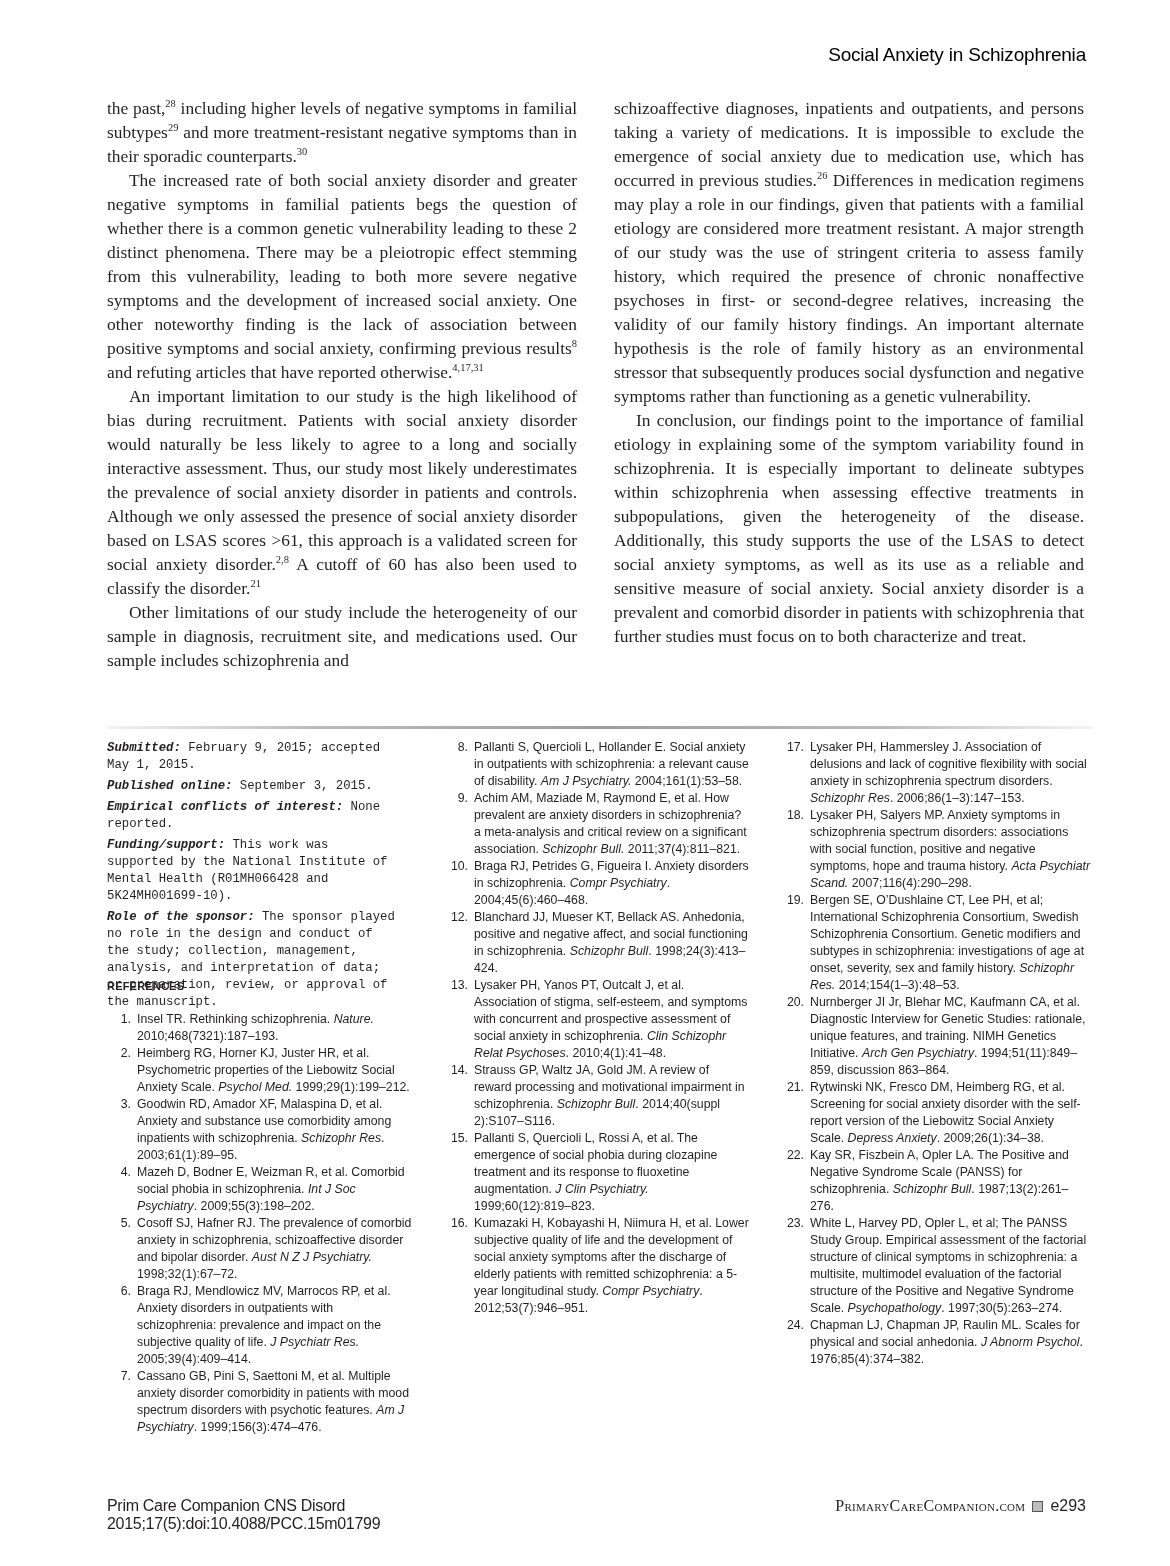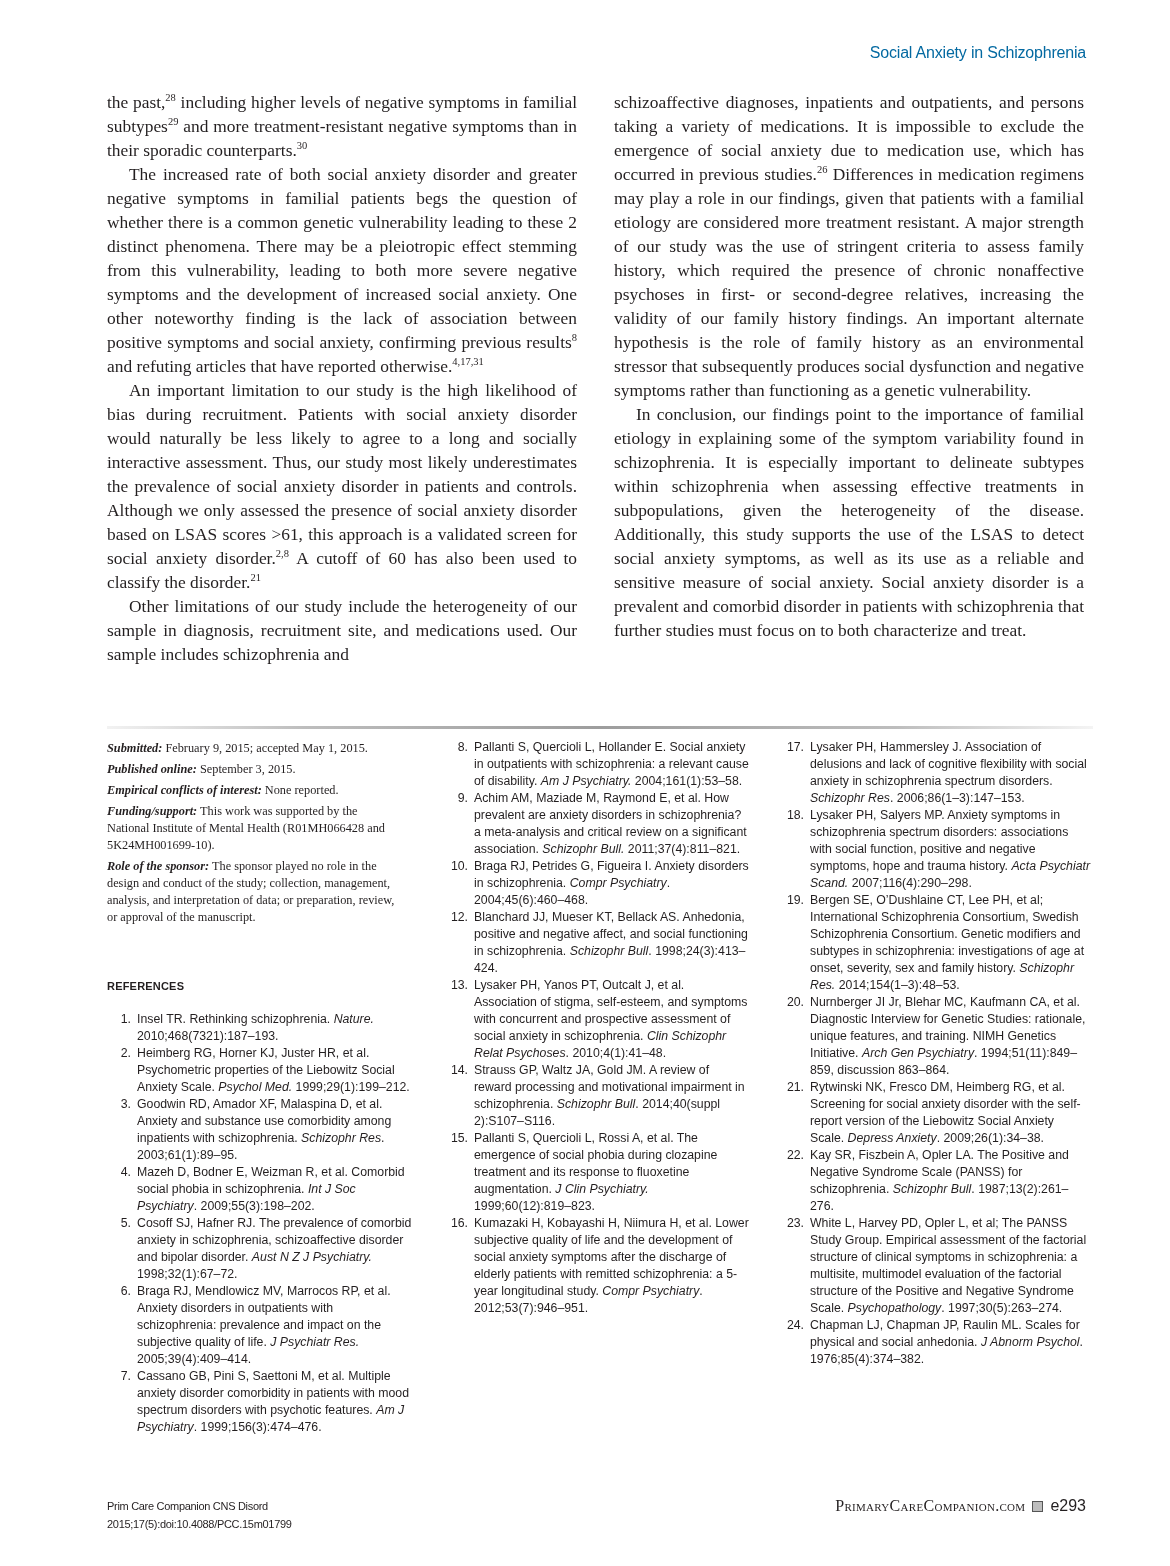--- a/index.html
+++ b/index.html
@@ -2,42 +2,42 @@
 <html><head>
 <meta charset="utf-8">
 <style>
   * { box-sizing: border-box; margin: 0; padding: 0; }
   html, body { width: 1170px; height: 1566px; background: #ffffff; }
   body { position: relative; color: #231f20; font-family: "Liberation Serif", "DejaVu Serif", serif; }
 
   .running-head {
     position: absolute; top: 44px; right: 84px;
     font-family: "Liberation Sans", "DejaVu Sans", sans-serif;
-    font-size: 16px; color: #0369a1; letter-spacing: -0.2px;
+    font-size: 19px; color: #000000; letter-spacing: -0.2px;
   }
 
   .body-col {
-    position: absolute; top: 90px; width: 470px;
+    position: absolute; top: 96px; width: 470px;
     font-size: 17.4px; line-height: 24px; text-align: justify;
     hyphens: none;
   }
   .body-col.left { left: 107px; }
   .body-col.right { left: 614px; }
   .body-col p { text-indent: 0; }
   .body-col p.indent { text-indent: 22px; }
   .body-col sup { font-size: 10.5px; line-height: 0; vertical-align: 7px; }
 
   .divider {
     position: absolute; top: 726px; left: 107px; width: 986px; height: 3px;
     background: linear-gradient(to right, #f2f2f2 0%, #bdbdbd 20%, #9d9d9d 50%, #bdbdbd 80%, #f4f4f4 100%);
   }
 
   .notes {
     position: absolute; top: 740px; left: 107px; width: 290px;
-    font-family: Liberation Serif, serif;
+    font-family: Liberation Mono, monospace;
     font-size: 12.3px; line-height: 17px; color: #231f20;
   }
   .notes .note { margin-bottom: 4px; }
   .notes .lbl { font-weight: bold; font-style: italic; }
 
   .ref-heading {
     position: absolute; top: 980px; left: 107px;
     font-family: "Liberation Sans", "DejaVu Sans", sans-serif;
     font-weight: bold; font-size: 11px; letter-spacing: 0.2px;
   }
@@ -51,21 +51,21 @@
   .refs.c1 { top: 1011px; left: 107px; width: 305px; }
   .refs.c2 { top: 739px; left: 444px; width: 305px; }
   .refs.c3 { top: 739px; left: 780px; width: 310px; }
   .refs li { position: relative; padding-left: 30px; }
   .refs li .num { position: absolute; left: 0; width: 24px; text-align: right; }
   .refs li i { font-style: italic; }
 
   .footer-left {
     position: absolute; top: 1497px; left: 107px;
     font-family: "Liberation Sans", "DejaVu Sans", sans-serif;
-    font-size: 11px; line-height: 18px; letter-spacing: -0.3px;
+    font-size: 16px; line-height: 18px; letter-spacing: -0.3px;
   }
   .footer-right {
     position: absolute; top: 1497px; right: 84px;
     font-family: "Liberation Sans", "DejaVu Sans", sans-serif;
     font-size: 16px; line-height: 18px; display: flex; align-items: center; gap: 7px;
   }
   .footer-right .site {
     font-family: "Liberation Serif", "DejaVu Serif", serif;
     font-variant: small-caps; font-size: 16px; letter-spacing: 0.3px;
   }

